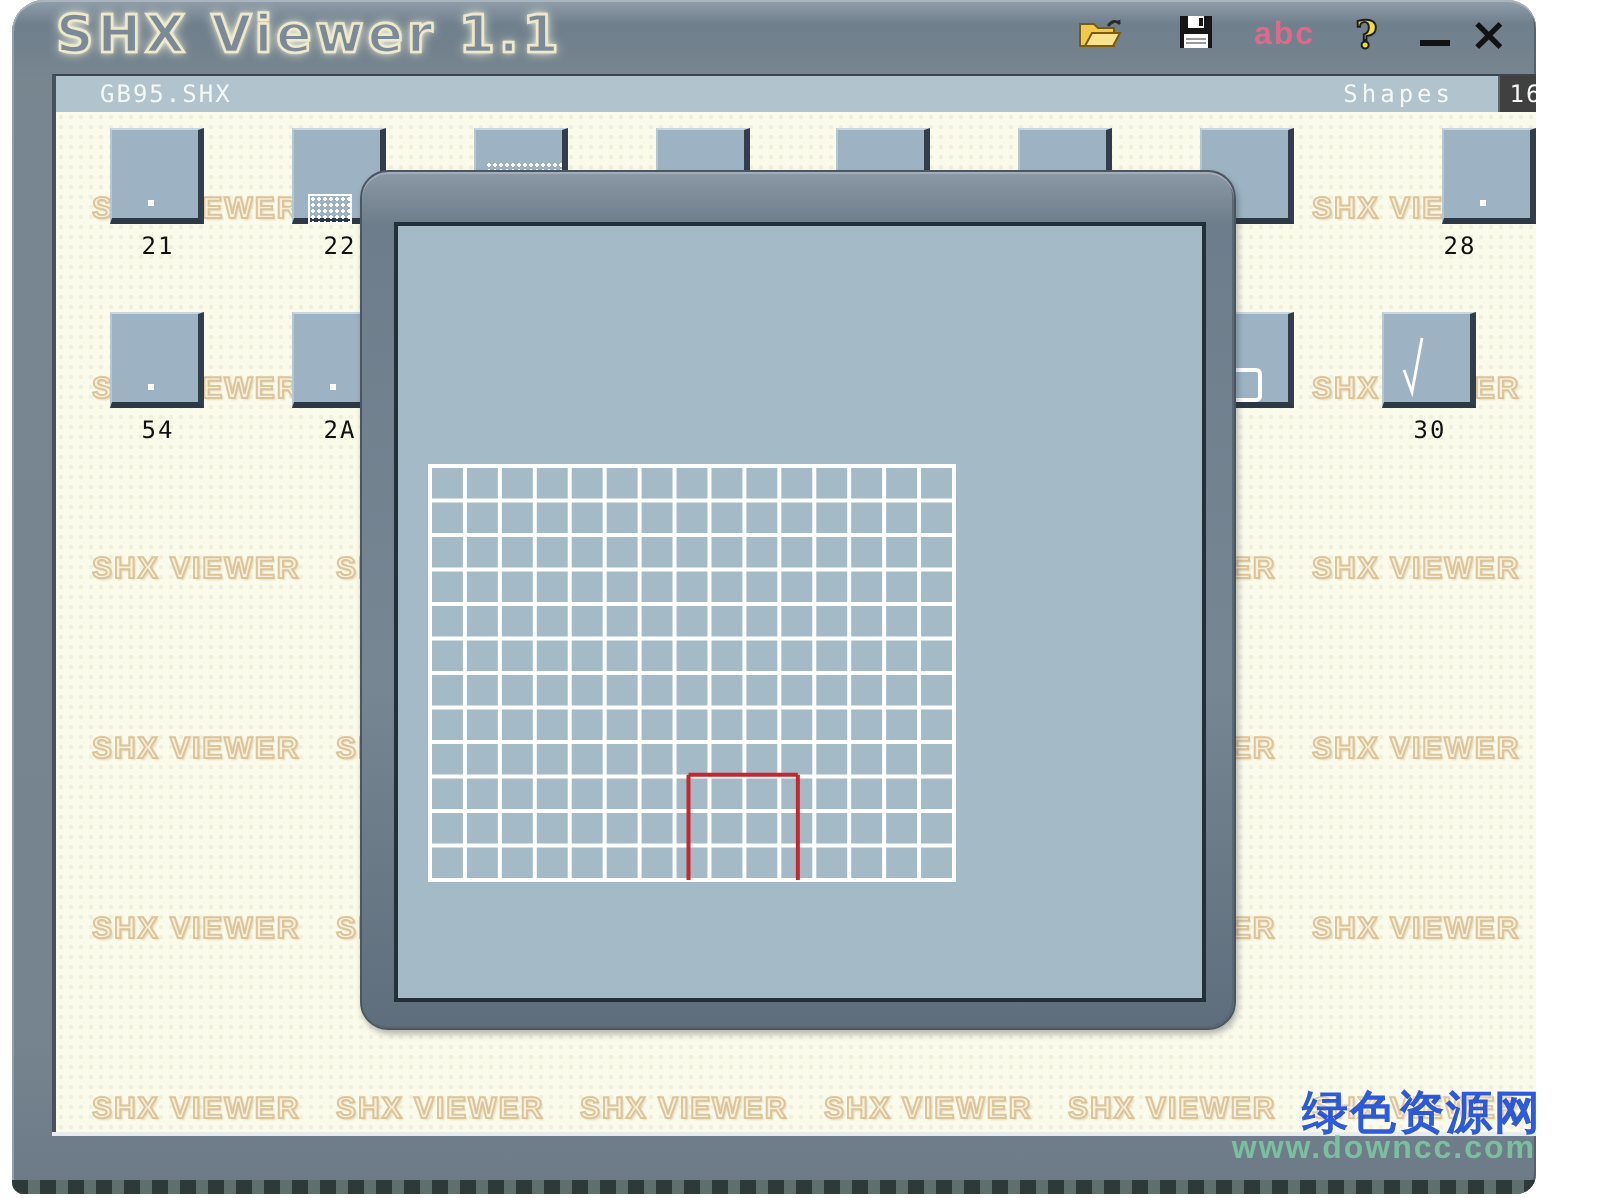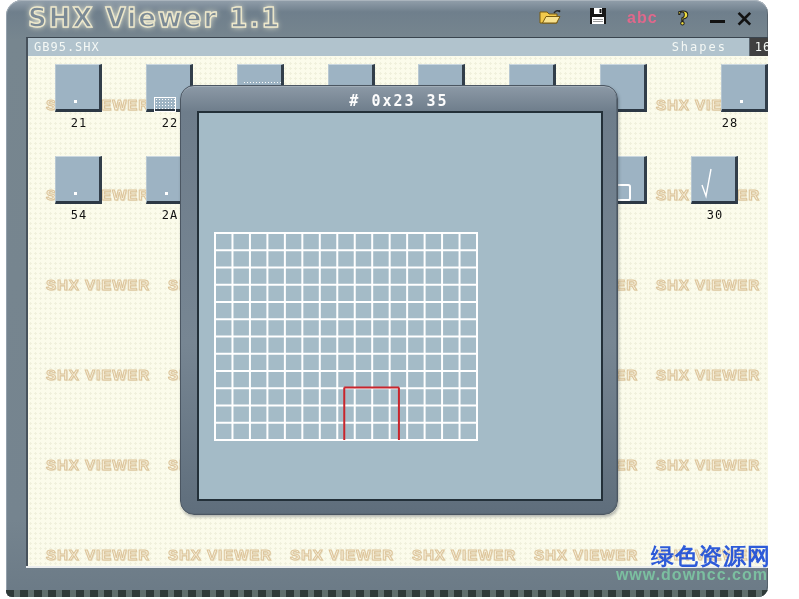--- a/index.html
+++ b/index.html
@@ -29,21 +29,21 @@
   .btn-help { margin-right:20px; font:bold 19px "DejaVu Serif",serif; color:#f2df3e; -webkit-text-stroke:1px #1d1d1d; }
   .btn-min  { margin-right:8px; width:18px; height:22px; position:relative; }
   .btn-min span { position:absolute; left:1px; top:13px; width:15px; height:3px; background:#121212; }
   .btn-close { font:bold 23px "DejaVu Sans",sans-serif; color:#121212; line-height:22px; }
 
   
   .infobar { position:absolute; left:20px; top:37px; width:752px; height:19px;
     background:#b1c3cd; border-top:1px solid #3a454f; border-left:2px solid #47525c; border-right:2px solid #47525c;
     display:flex; align-items:center;
     font:12px "DejaVu Sans Mono", monospace; color:#f4f8f5; }
-  .infobar .fname { padding-left:6px; letter-spacing:1px; }
+  .infobar .fname { padding-left:22px; letter-spacing:1px; }
   .infobar .spacer { flex:1; }
   .infobar .shapes { letter-spacing:2px; margin-right:22px; }
   .infobar .count { width:27px; height:100%; border-left:1px solid #5a6670; background:#404040;
     display:flex; align-items:center; justify-content:center; letter-spacing:1px; }
 
   
   .panel { position:absolute; left:20px; top:56px; width:752px; height:510px;
     background:#fbfbeb;
     background-image:radial-gradient(circle,#f0f0dc 1px, rgba(0,0,0,0) 1.3px);
     background-size:5px 5px;
@@ -268,21 +268,20 @@
             </svg>
           </div>
           <div class="lbl">30</div>
         </div>
       </div>
   </div>
 
 </div>
 
 <div class="dialog">
-  <div class="dialog-title"># 0x23 35</div>
   <div class="dialog-canvas">
     <svg id="grid-svg" width="264" height="209">
         <line x1="1" y1="0" x2="1" y2="209" stroke="#ffffff" stroke-width="2"></line>
         <line x1="18.466666666666665" y1="0" x2="18.466666666666665" y2="209" stroke="#ffffff" stroke-width="2"></line>
         <line x1="35.93333333333333" y1="0" x2="35.93333333333333" y2="209" stroke="#ffffff" stroke-width="2"></line>
         <line x1="53.39999999999999" y1="0" x2="53.39999999999999" y2="209" stroke="#ffffff" stroke-width="2"></line>
         <line x1="70.86666666666666" y1="0" x2="70.86666666666666" y2="209" stroke="#ffffff" stroke-width="2"></line>
         <line x1="88.33333333333333" y1="0" x2="88.33333333333333" y2="209" stroke="#ffffff" stroke-width="2"></line>
         <line x1="105.79999999999998" y1="0" x2="105.79999999999998" y2="209" stroke="#ffffff" stroke-width="2"></line>
         <line x1="123.26666666666665" y1="0" x2="123.26666666666665" y2="209" stroke="#ffffff" stroke-width="2"></line>

